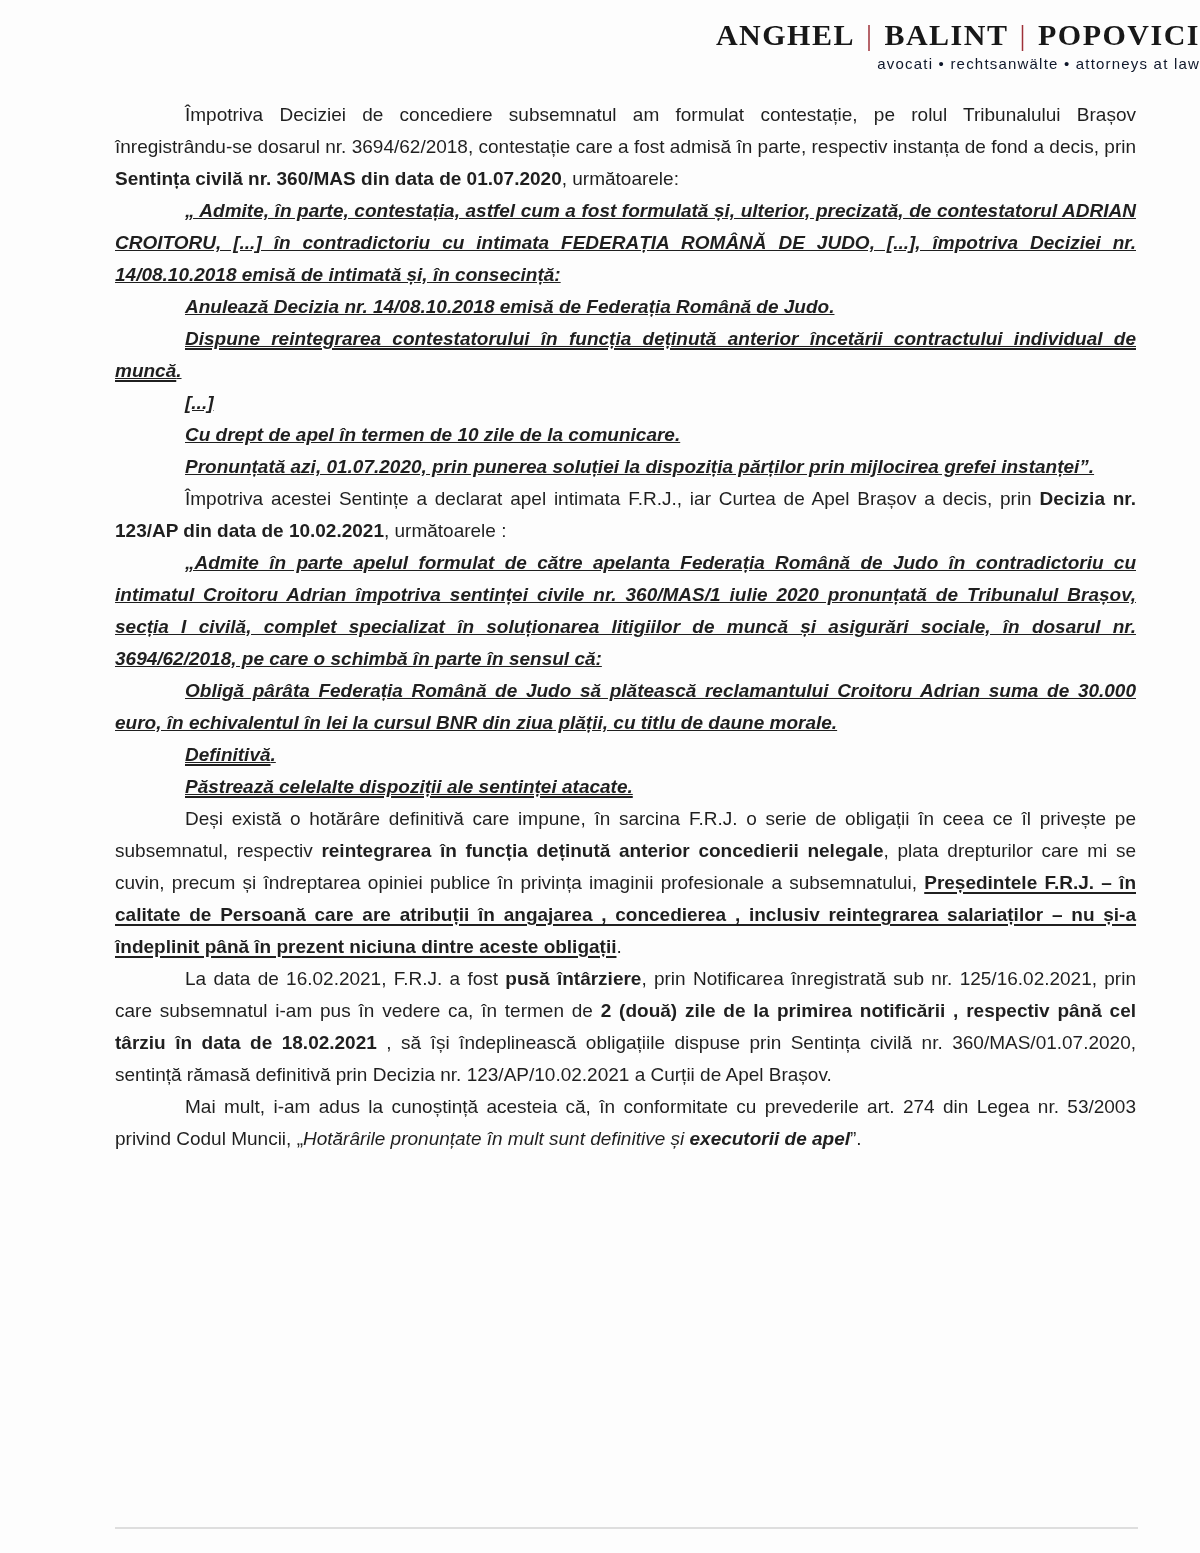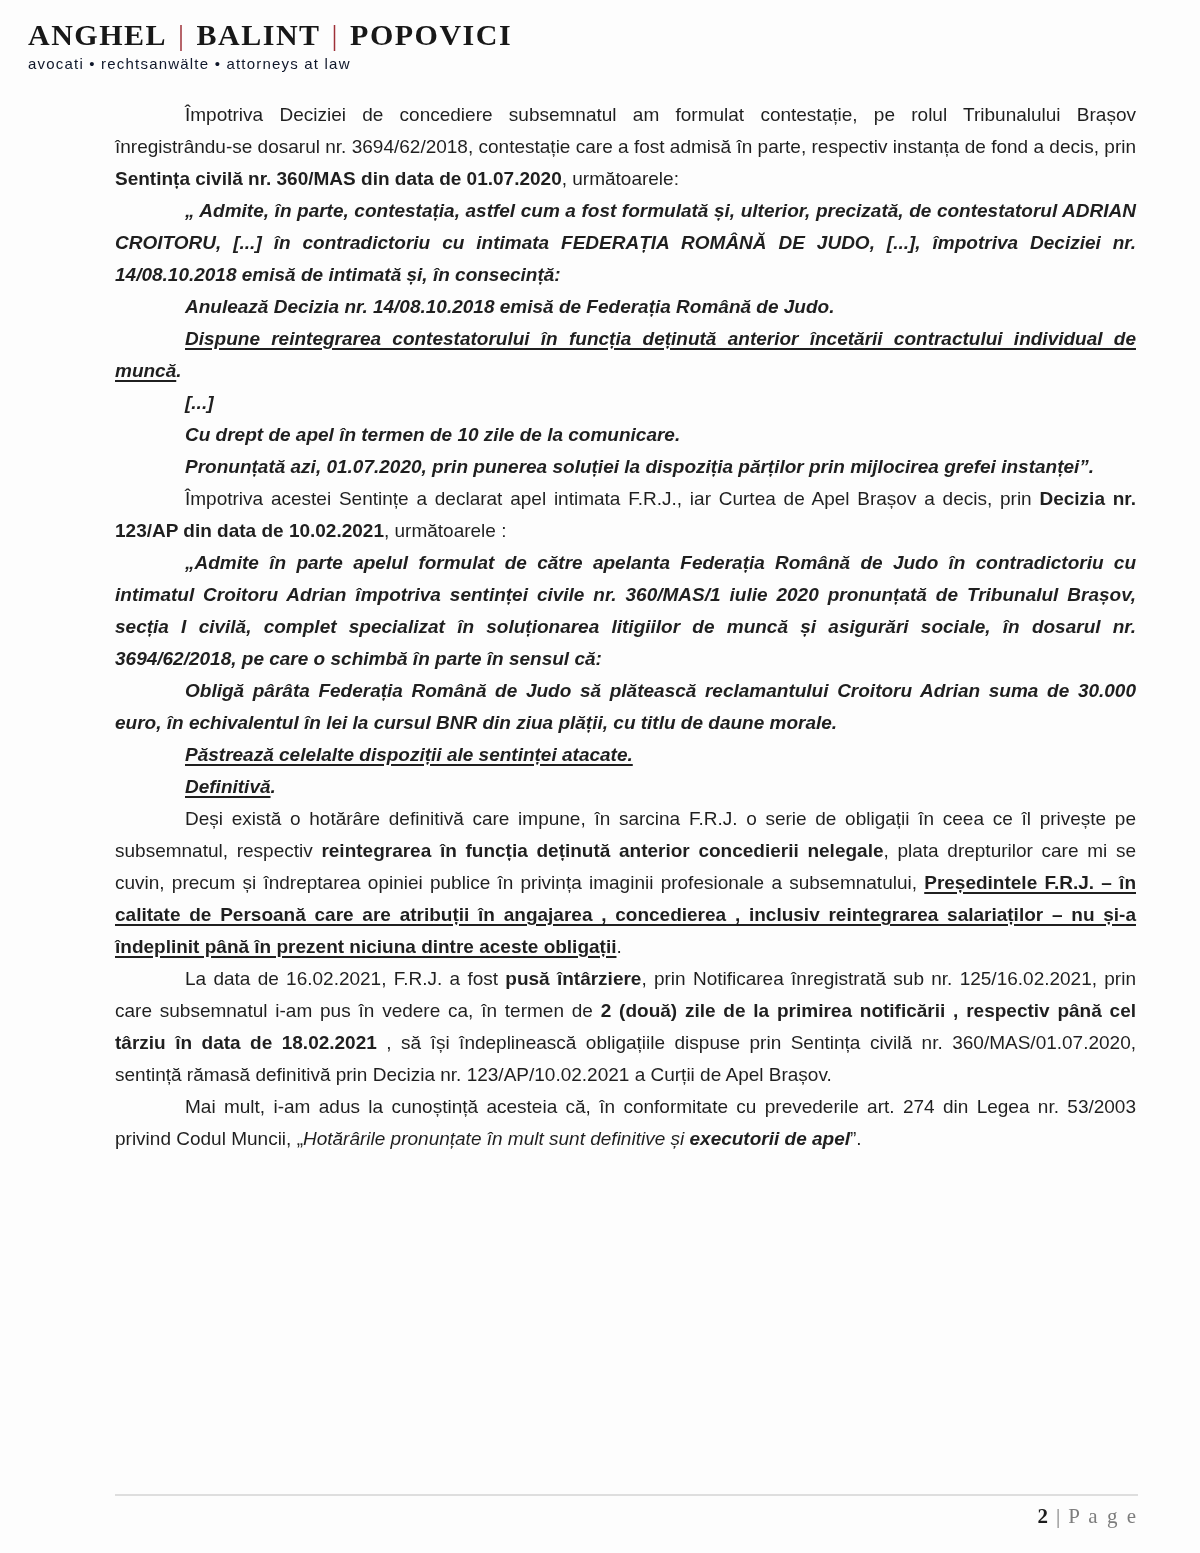--- a/index.html
+++ b/index.html
@@ -6,40 +6,40 @@
   html,body { background:#e9e9e9; }
   .page {
     position:relative;
     width:1200px; height:1553px;
     margin:0 auto;
     background:#fdfdfd;
     color:#1f1f1f;
     overflow:hidden;
   }
   
-  .letterhead { text-align:left; padding-top:18px; padding-left:28px; }
+  .letterhead { text-align:right; padding-top:18px; padding-left:28px; }
   .firm-name {
     font-family:"Liberation Serif", serif;
     font-weight:700; font-size:30px; letter-spacing:1.5px;
     color:#181818; white-space:nowrap;
   }
   .firm-name .sep { font-weight:400; margin:0 11px; }
   .firm-subtitle {
     font-family:"Liberation Sans", sans-serif;
     font-size:15px; color:#0f172a; letter-spacing:1.2px; margin-top:3px;
   }
   
   .doc-body {
     padding:27px 64px 0 115px;
     font-family:"Liberation Sans", sans-serif;
     font-size:19px; line-height:32px;
     text-align:justify;
   }
   .doc-body p { text-indent:70px; margin:0; }
-  .doc-body p.quote { font-weight:700; font-style:italic; }
+  .doc-body p.quote { font-weight:700; font-style:italic;text-decoration:underline; }
   .b { font-weight:700; }
   .i { font-style:italic; }
   .u { text-decoration:underline; text-underline-offset:3px; text-decoration-thickness:2px; }
   .gap-s { margin-top:28px; }
   .gap-l { margin-top:58px; }
   
   .page-footer { position:absolute; left:115px; right:62px; bottom:24px; }
   .footer-rule { height:2px; background:#dedede; }
   .footer-text {
     text-align:right; margin-top:8px;
@@ -63,27 +63,24 @@
       <p><span>Împotriva Deciziei de concediere subsemnatul am formulat contestație, pe rolul Tribunalului Brașov înregistrându-se dosarul nr. 3694/62/2018, contestație care a fost admisă în parte, respectiv instanța de fond a decis, prin </span><span class="b">Sentința civilă nr. 360/MAS din data de 01.07.2020</span><span>, următoarele:</span></p>
       <p class="quote gap-s"><span>„ Admite, în parte, contestația, astfel cum a fost formulată și, ulterior, precizată, de contestatorul ADRIAN CROITORU, [...] în contradictoriu cu intimata FEDERAȚIA ROMÂNĂ DE JUDO, [...], împotriva Deciziei nr. 14/08.10.2018 emisă de intimată și, în consecință:</span></p>
       <p class="quote"><span>Anulează Decizia nr. 14/08.10.2018 emisă de Federația Română de Judo.</span></p>
       <p class="quote"><span class="u">Dispune reintegrarea contestatorului în funcția deținută anterior încetării contractului individual de muncă</span><span>.</span></p>
       <p class="quote"><span>[...]</span></p>
       <p class="quote"><span>Cu drept de apel în termen de 10 zile de la comunicare.</span></p>
       <p class="quote"><span>Pronunțată azi, 01.07.2020, prin punerea soluției la dispoziția părților prin mijlocirea grefei instanței”.</span></p>
       <p class="gap-s"><span>Împotriva acestei Sentințe a declarat apel intimata F.R.J., iar Curtea de Apel Brașov a decis, prin </span><span class="b">Decizia nr. 123/AP din data de 10.02.2021</span><span>, următoarele :</span></p>
       <p class="quote gap-l"><span>„Admite în parte apelul formulat de către apelanta Federația Română de Judo în contradictoriu cu intimatul Croitoru Adrian împotriva sentinței civile nr. 360/MAS/1 iulie 2020 pronunțată de Tribunalul Brașov, secția I civilă, complet specializat în soluționarea litigiilor de muncă și asigurări sociale, în dosarul nr. 3694/62/2018, pe care o schimbă în parte în sensul că:</span></p>
       <p class="quote"><span>Obligă pârâta Federația Română de Judo să plătească reclamantului Croitoru Adrian suma de 30.000 euro, în echivalentul în lei la cursul BNR din ziua plății, cu titlu de daune morale.</span></p>
+      <p class="quote"><span class="u">Definitivă</span><span>.</span></p>
       <p class="quote"><span class="u">Păstrează celelalte dispoziții ale sentinței atacate.</span></p>
-      <p class="quote"><span class="u">Definitivă</span><span>.</span></p>
       <p class="gap-s"><span>Deși există o hotărâre definitivă care impune, în sarcina F.R.J. o serie de obligații în ceea ce îl privește pe subsemnatul, respectiv </span><span class="b">reintegrarea în funcția deținută anterior concedierii nelegale</span><span>, plata drepturilor care mi se cuvin, precum și îndreptarea opiniei publice în privința imaginii profesionale a subsemnatului, </span><span class="b u">Președintele F.R.J. – în calitate de Persoană care are atribuții în angajarea , concedierea , inclusiv reintegrarea salariaților – nu și-a îndeplinit până în prezent niciuna dintre aceste obligații</span><span>.</span></p>
       <p class="gap-s"><span>La data de 16.02.2021, F.R.J. a fost </span><span class="b">pusă întârziere</span><span>, prin Notificarea înregistrată sub nr. 125/16.02.2021, prin care subsemnatul i-am pus în vedere ca, în termen de </span><span class="b">2 (două) zile de la primirea notificării , respectiv până cel târziu în data de 18.02.2021</span><span> , să își îndeplinească obligațiile dispuse prin Sentința civilă nr. 360/MAS/01.07.2020, sentință rămasă definitivă prin Decizia nr. 123/AP/10.02.2021 a Curții de Apel Brașov.</span></p>
       <p class="gap-s"><span>Mai mult, i-am adus la cunoștință acesteia că, în conformitate cu prevederile art. 274 din Legea nr. 53/2003 privind Codul Muncii, „</span><span class="i">Hotărârile pronunțate în mult sunt definitive și </span><span class="b i">executorii de apel</span><span>”.</span></p>
     </main>
 
   <footer class="page-footer">
     <div class="footer-rule"></div>
-    <div class="footer-text">
-      <span class="pnum">2</span><span class="psep">|</span><span class="plabel">P a g e</span>
-    </div>
   </footer>
 
 </div>
 
 </body></html>

